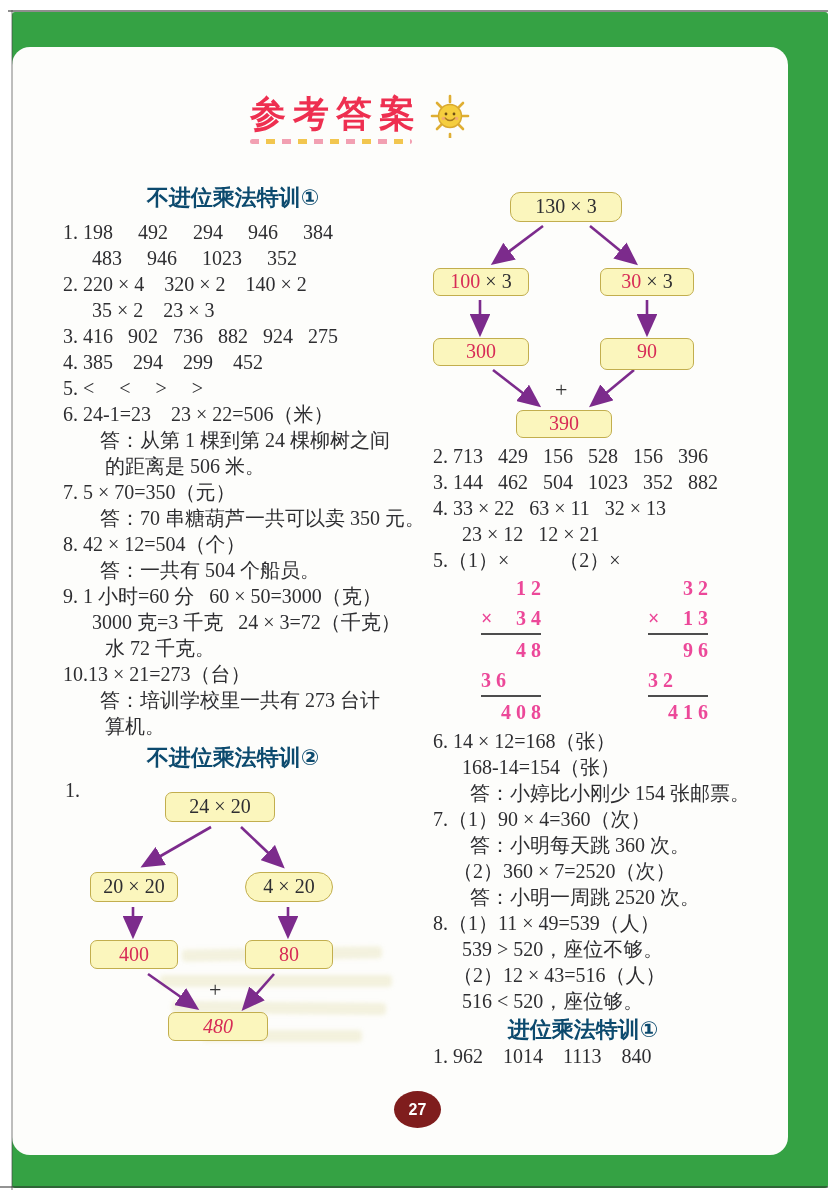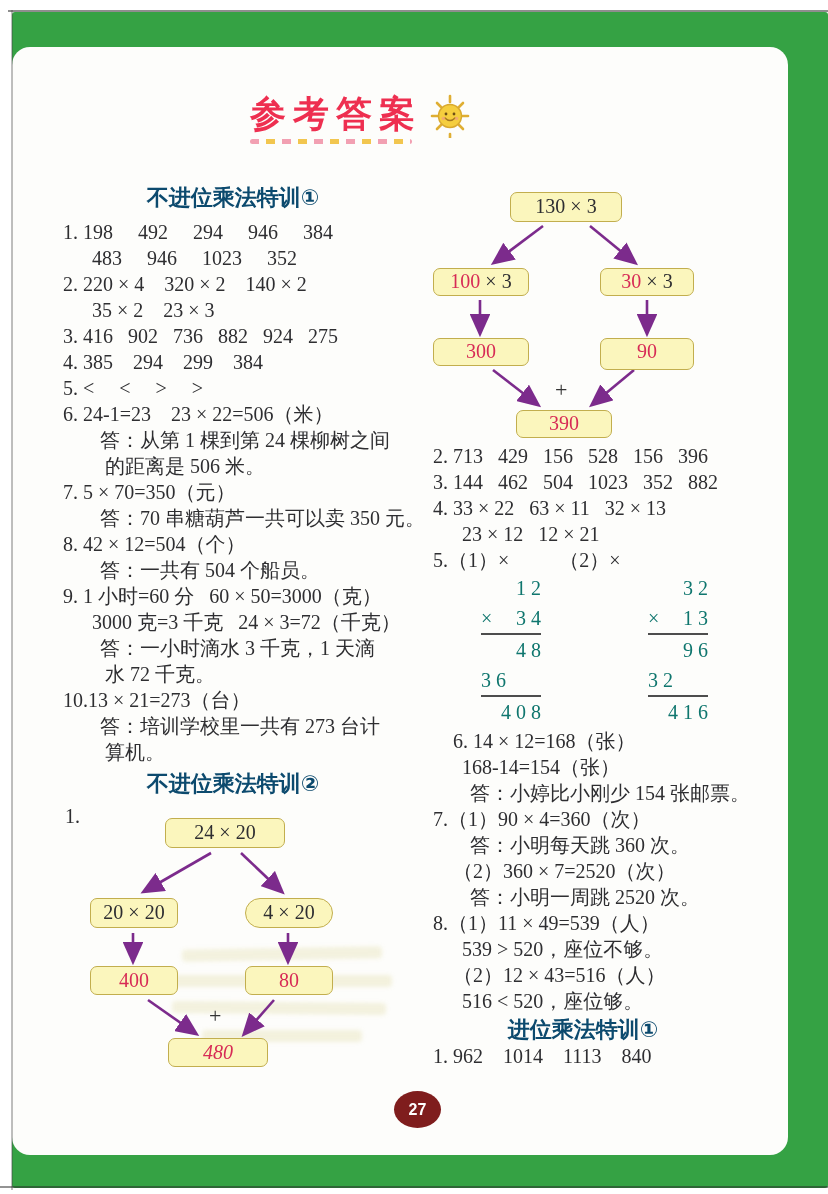--- a/index.html
+++ b/index.html
@@ -44,21 +44,21 @@
   .diag-right{height:258px;}
   .dbox{position:absolute;background:#fbf6bd;border:1.5px solid #c2ae4e;border-radius:7px;
     text-align:center;font-size:20px;color:#2e2e31;white-space:pre;box-sizing:border-box;}
   .red{color:#d72b56;}
   .plus{position:absolute;font-size:22px;color:#333;}
   .item-label{position:absolute;font-size:20px;color:#2e2e31;}
   .arrows{position:absolute;left:0;top:0;}
 
   
   .work-area{position:relative;height:150px;}
-  .work{position:absolute;top:0;width:60px;font-size:20px;color:#0f766e;}
+  .work{position:absolute;top:0;width:60px;font-size:20px;color:#ec4899;font-weight:bold;}
   .w1{left:48px;}
   .w2{left:215px;}
   .wr{height:30px;line-height:30px;white-space:pre;}
   .wr.t{text-align:right;}
   .wr.m{display:flex;justify-content:space-between;border-bottom:2px solid #4d4d4d;}
   .wr.p1{text-align:right;}
   .wr.p2{text-align:left;border-bottom:2px solid #4d4d4d;}
   .wr.tot{text-align:right;}
 
   
@@ -112,32 +112,31 @@
     </div>
   </div>
 
   <div class="col-left">
     <div class="h-blue h1m">不进位乘法特训①</div>
     <div class="ln">1. 198     492     294     946     384</div>
     <div class="ln ind">483     946     1023     352</div>
     <div class="ln">2. 220 × 4    320 × 2    140 × 2</div>
     <div class="ln ind">35 × 2    23 × 3</div>
     <div class="ln">3. 416   902   736   882   924   275</div>
-    <div class="ln">4. 385    294    299    384</div>
+    <div class="ln">4. 385    294    299    452</div>
     <div class="ln">5. &lt;     &lt;     &gt;     &gt;</div>
     <div class="ln">6. 24-1=23    23 × 22=506（米）</div>
     <div class="ln ans">答：从第 1 棵到第 24 棵柳树之间</div>
     <div class="ln ans2">的距离是 506 米。</div>
     <div class="ln">7. 5 × 70=350（元）</div>
     <div class="ln ans">答：70 串糖葫芦一共可以卖 350 元。</div>
     <div class="ln">8. 42 × 12=504（个）</div>
     <div class="ln ans">答：一共有 504 个船员。</div>
     <div class="ln">9. 1 小时=60 分   60 × 50=3000（克）</div>
     <div class="ln ind">3000 克=3 千克   24 × 3=72（千克）</div>
-    <div class="ln ans">答：一小时滴水 3 千克，1 天滴</div>
     <div class="ln ans2">水 72 千克。</div>
     <div class="ln">10.13 × 21=273（台）</div>
     <div class="ln ans">答：培训学校里一共有 273 台计</div>
     <div class="ln ans2">算机。</div>
 
     <div class="h-blue h2m">不进位乘法特训②</div>
 
     <div class="diagram diag-left">
       <svg class="arrows" width="340" height="292" viewBox="0 0 340 292">
         <defs>
@@ -148,21 +147,21 @@
         <g stroke="#7c2b8c" stroke-width="2.6" fill="none">
           <line x1="148" y1="56" x2="82" y2="94" marker-end="url(#arwL)"></line>
           <line x1="178" y1="56" x2="218" y2="94" marker-end="url(#arwL)"></line>
           <line x1="70" y1="136" x2="70" y2="163" marker-end="url(#arwL)"></line>
           <line x1="225" y1="136" x2="225" y2="163" marker-end="url(#arwL)"></line>
           <line x1="85" y1="203" x2="132" y2="236" marker-end="url(#arwL)"></line>
           <line x1="211" y1="203" x2="182" y2="236" marker-end="url(#arwL)"></line>
         </g>
       </svg>
       <div class="item-label" style="left:2px;top:8px;">1.</div>
-      <div class="dbox" style="left:102px;top:21px;width:120px;height:30px;line-height:27px;">24 × 20</div>
+      <div class="dbox" style="left:102px;top:21px;width:110px;height:30px;line-height:27px;">24 × 20</div>
       <div class="dbox" style="left:27px;top:101px;width:88px;height:30px;line-height:27px;">20 × 20</div>
       <div class="dbox" style="left:182px;top:101px;width:88px;height:30px;line-height:27px;border-radius:15px;">4 × 20</div>
       <div class="dbox red" style="left:27px;top:169px;width:88px;height:29px;line-height:26px;">400</div>
       <div class="dbox red" style="left:182px;top:169px;width:88px;height:29px;line-height:26px;">80</div>
       <div class="plus" style="left:146px;top:206px;">+</div>
       <div class="dbox red" style="left:105px;top:241px;width:100px;height:29px;line-height:26px;font-style:italic;">480</div>
     </div>
   </div>
 
   <div class="col-right">
@@ -175,21 +174,21 @@
         </defs>
         <g stroke="#7c2b8c" stroke-width="2.6" fill="none">
           <line x1="110" y1="41" x2="62" y2="77" marker-end="url(#arwR)"></line>
           <line x1="157" y1="41" x2="201" y2="77" marker-end="url(#arwR)"></line>
           <line x1="47" y1="115" x2="47" y2="147" marker-end="url(#arwR)"></line>
           <line x1="214" y1="115" x2="214" y2="147" marker-end="url(#arwR)"></line>
           <line x1="60" y1="185" x2="104" y2="219" marker-end="url(#arwR)"></line>
           <line x1="201" y1="185" x2="160" y2="219" marker-end="url(#arwR)"></line>
         </g>
       </svg>
-      <div class="dbox" style="left:77px;top:7px;width:112px;height:30px;line-height:27px;">130 × 3</div>
+      <div class="dbox" style="left:77px;top:7px;width:112px;height:30px;line-height:27px;border-radius:10px;">130 × 3</div>
       <div class="dbox" style="left:0px;top:83px;width:96px;height:28px;line-height:25px;"><span class="red">100</span><span> × 3</span></div>
       <div class="dbox" style="left:167px;top:83px;width:94px;height:28px;line-height:25px;"><span class="red">30</span><span> × 3</span></div>
       <div class="dbox red" style="left:0px;top:153px;width:96px;height:28px;line-height:25px;">300</div>
       <div class="dbox red" style="left:167px;top:153px;width:94px;height:32px;line-height:25px;">90</div>
       <div class="plus" style="left:122px;top:192px;">+</div>
       <div class="dbox red" style="left:83px;top:225px;width:96px;height:28px;line-height:25px;">390</div>
     </div>
 
     <div class="ln">2. 713   429   156   528   156   396</div>
     <div class="ln">3. 144   462   504   1023   352   882</div>
@@ -207,21 +206,21 @@
       </div>
       <div class="work w2">
         <div class="wr t">3 2</div>
         <div class="wr m"><span>×</span><span>1 3</span></div>
         <div class="wr p1">9 6</div>
         <div class="wr p2">3 2</div>
         <div class="wr tot">4 1 6</div>
       </div>
     </div>
 
-    <div class="ln" style="margin-top:5px;margin-left:20px;">6. 14 × 12=168（张）</div>
+    <div class="ln" style="margin-top:5px;">6. 14 × 12=168（张）</div>
     <div class="ln ind">168-14=154（张）</div>
     <div class="ln ans">答：小婷比小刚少 154 张邮票。</div>
     <div class="ln">7.（1）90 × 4=360（次）</div>
     <div class="ln ans">答：小明每天跳 360 次。</div>
     <div class="ln indp">（2）360 × 7=2520（次）</div>
     <div class="ln ans">答：小明一周跳 2520 次。</div>
     <div class="ln">8.（1）11 × 49=539（人）</div>
     <div class="ln ind">539 &gt; 520，座位不够。</div>
     <div class="ln indp">（2）12 × 43=516（人）</div>
     <div class="ln ind">516 &lt; 520，座位够。</div>

